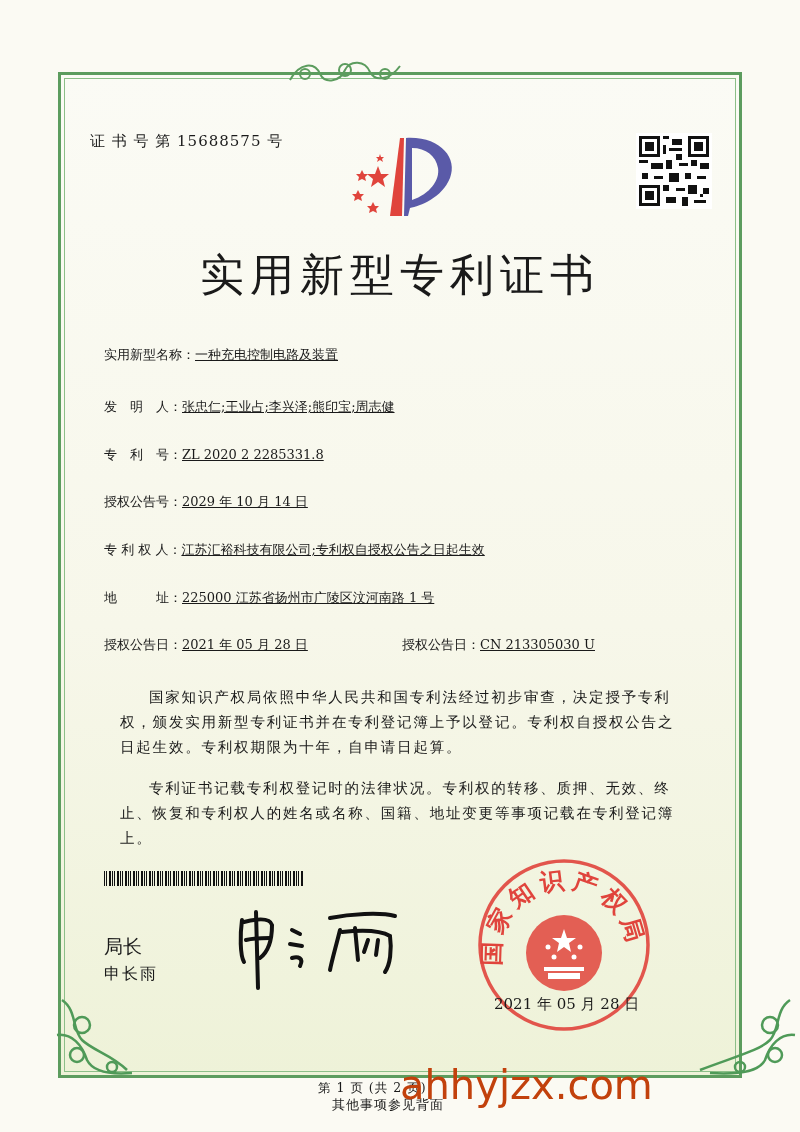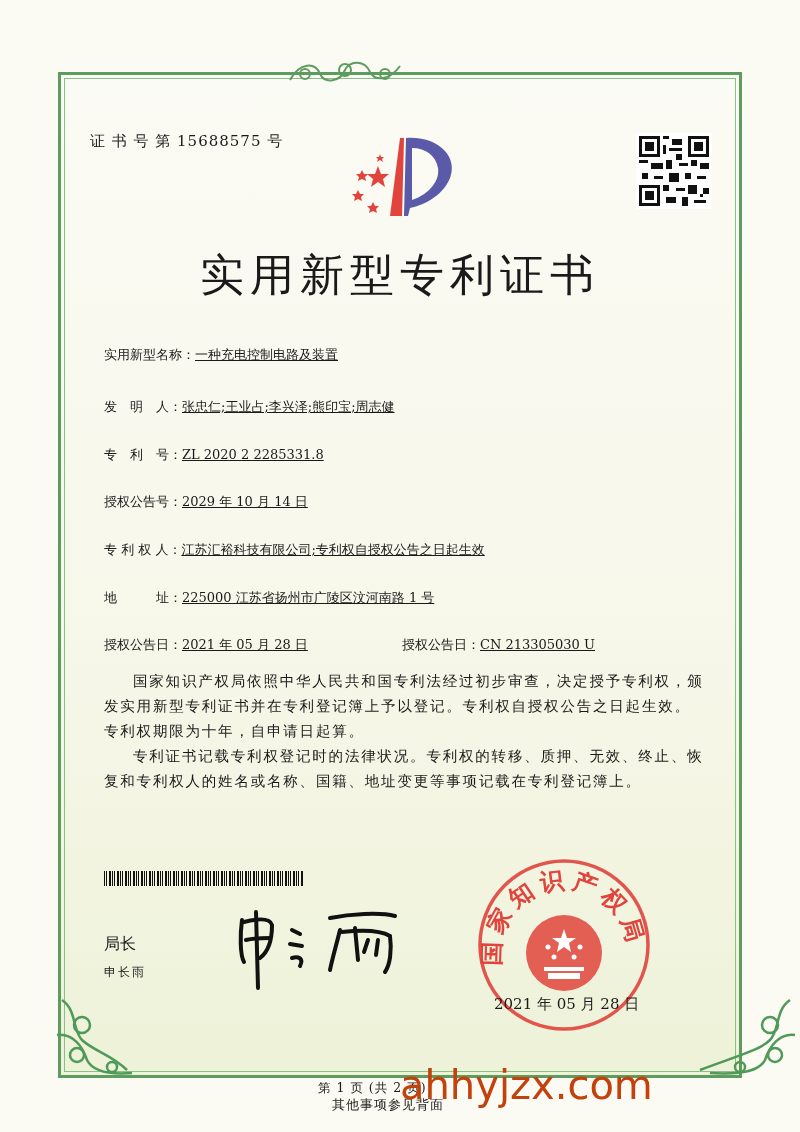--- a/index.html
+++ b/index.html
@@ -29,27 +29,27 @@
     .title {
       left: 0; width: 800px; top: 246px; text-align: center;
       font-size: 44px; letter-spacing: 6px; font-family: "DejaVu Sans", sans-serif; font-weight: normal;
     }
     .field { left: 104px; font-size: 13px; text-decoration: underline; }
     .field .lbl { display: inline-block; }
     .body-text {
       left: 104px; top: 669px; width: 600px; font-size: 14.5px; line-height: 25px;
       white-space: normal; letter-spacing: 1.8px;
     }
-    .body-text p { margin: 0; text-indent: 2em; }
+    .body-text p { margin: 16px; text-indent: 2em; }
     .barcode {
       left: 104px; top: 871px; width: 200px; height: 15px;
       background: repeating-linear-gradient(90deg, #111 0 1px, transparent 1px 2px, #111 2px 3px, transparent 3px 5px, #111 5px 7px, transparent 7px 8px);
     }
-    .director-title { left: 104px; top: 934px; font-size: 16px; font-family: "DejaVu Sans", sans-serif; }
-    .director-name { left: 104px; top: 964px; font-size: 12px; font-family: "DejaVu Sans", sans-serif; letter-spacing: 2px; }
+    .director-title { left: 104px; top: 934px; font-size: 19px; font-family: "DejaVu Sans", sans-serif; }
+    .director-name { left: 104px; top: 964px; font-size: 16px; font-family: "DejaVu Sans", sans-serif; letter-spacing: 2px; }
     .signature { left: 230px; top: 900px; width: 180px; height: 90px; }
     .seal { left: 474px; top: 855px; width: 180px; height: 180px; }
     .seal-date { left: 494px; top: 995px; font-size: 15px; }
     .page-num { left: 318px; top: 1048px; font-size: 12.5px; letter-spacing: 1px; margin-top: 32px; }
     .footer-note { left: 332px; top: 1096px; font-size: 13px; letter-spacing: 1px; }
     .watermark {
       left: 400px; top: 1062px; font-size: 40px; font-family: "DejaVu Sans", sans-serif;
       color: #c2410c; letter-spacing: 0px;
     }
   </style>

